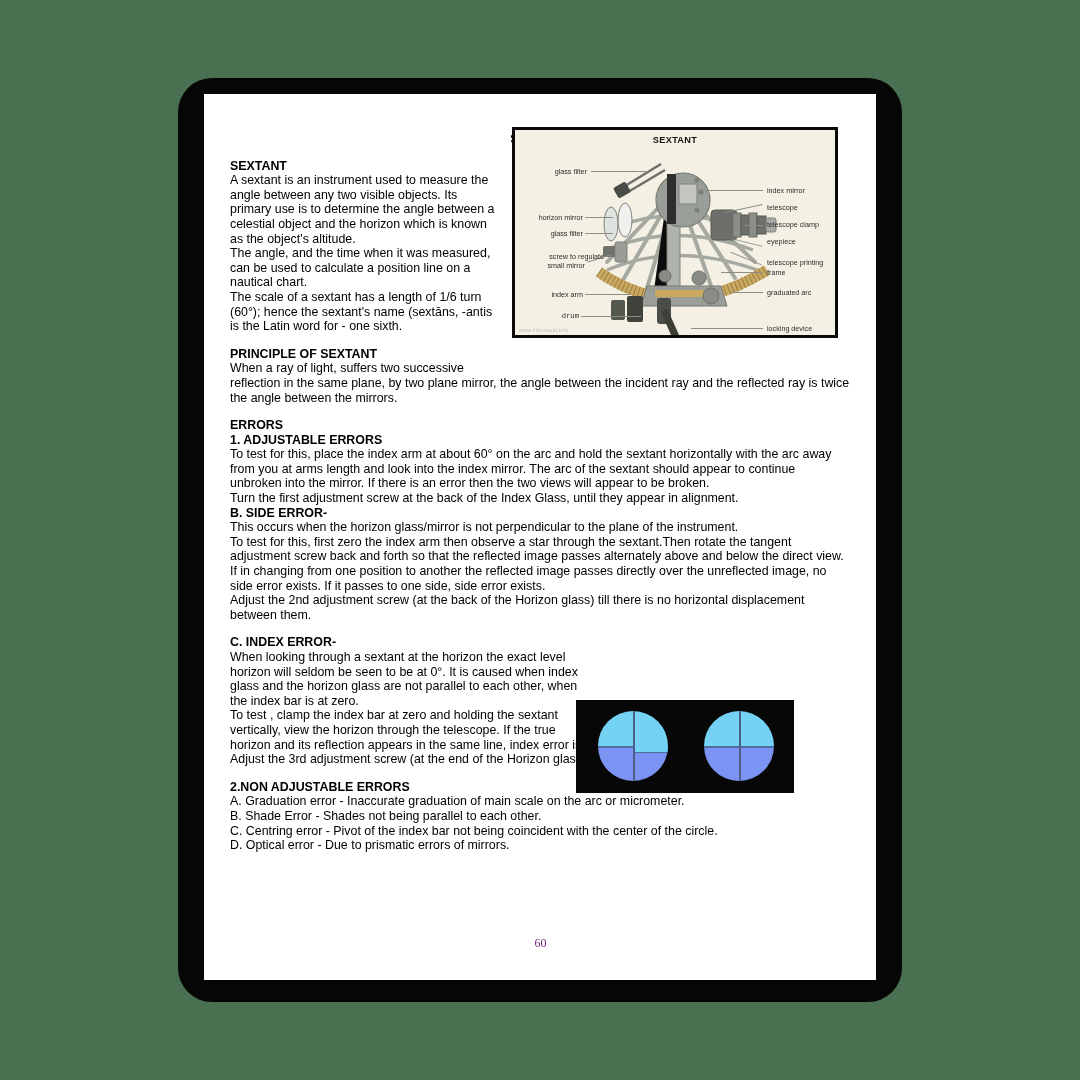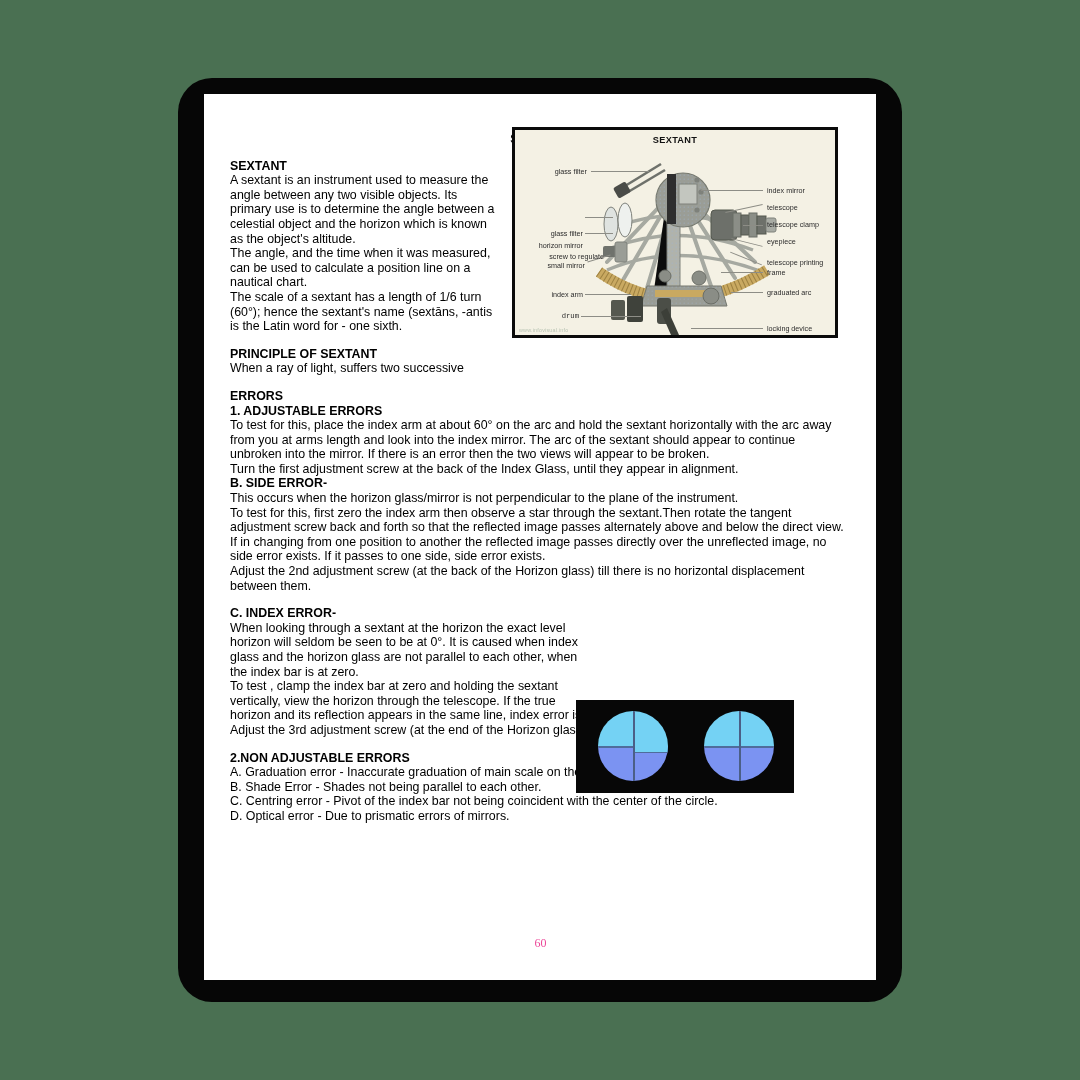--- a/index.html
+++ b/index.html
@@ -154,21 +154,21 @@
 
   
   .folio {
     position: absolute;
     left: 1px;
     right: 0;
     top: 842px;
     text-align: center;
     font-family: "Liberation Serif", serif;
     font-size: 12px;
-    color: #ec4899;
+    color: #701a75;
   }
 </style>
 </head>
 <body style="background: rgb(74, 112, 82);">
 
 <div id="frame"></div>
 
 <div id="page">
 
   <div class="doc">
@@ -180,20 +180,21 @@
       <div class="p">A sextant is an instrument used to measure the angle between any two visible objects. Its primary use is to determine the angle between a celestial object and the horizon which is known as the object's altitude.</div>
       <div class="p">The angle, and the time when it was measured, can be used to calculate a position line on a nautical chart.</div>
       <div class="p">The scale of a sextant has a length of 1/6 turn (60°); hence the sextant's name (sextāns, -antis is the Latin word for - one sixth.</div>
     </div>
 
     <div class="gap"></div>
 
     <div>
       <div class="h-bold">PRINCIPLE OF SEXTANT</div>
       <div class="p" style="width:272px">When a ray of light, suffers two successive</div>
+      <div class="p">reflection in the same plane, by two plane mirror, the angle between the incident ray and the reflected ray is twice the angle between the mirrors.</div>
     </div>
 
     <div class="gap"></div>
 
     <div>
       <div class="h-bold">ERRORS</div>
       <div class="h-bold">1. ADJUSTABLE ERRORS</div>
 
       <div class="p">To test for this, place the index arm at about 60° on the arc and hold the sextant horizontally with the arc away from you at arms length and look into the index mirror. The arc of the sextant should appear to continue unbroken into the mirror. If there is an error then the two views will appear to be broken.</div>
       <div class="p">Turn the first adjustment screw at the back of the Index Glass, until they appear in alignment.</div>
@@ -313,21 +314,21 @@
       <div class="lead" style="left:186px; top:60px;  width:62px;"></div>
       <div class="lead" style="left:210px; top:78px;  width:38px; transform:rotate(-12deg);"></div>
       <div class="lead" style="left:228px; top:95px;  width:20px;"></div>
       <div class="lead" style="left:216px; top:112px; width:32px; transform:rotate(14deg);"></div>
       <div class="lead" style="left:214px; top:128px; width:34px; transform:rotate(22deg);"></div>
       <div class="lead" style="left:206px; top:142px; width:42px;"></div>
       <div class="lead" style="left:216px; top:162px; width:32px;"></div>
       <div class="lead" style="left:176px; top:198px; width:72px;"></div>
 
       <div class="lbl r" style="left:10px;  top:37px;  width:62px;">glass filter</div>
-      <div class="lbl r" style="left:2px;   top:83px;  width:66px;margin-top:28px;">horizon mirror</div>
+      <div class="lbl r" style="left:2px;   top:83px;  width:66px;">horizon mirror</div>
       <div class="lbl r" style="left:2px;   top:99px;  width:66px;">glass filter</div>
       <div class="lbl r" style="left:0px;   top:122px; width:89px;">screw to regulate</div>
       <div class="lbl r" style="left:0px;   top:131px; width:70px;">small mirror</div>
       <div class="lbl r" style="left:8px;   top:160px; width:60px;">index arm</div>
       <div class="lbl r" style="left:14px;  top:182px; width:50px;font-family:Liberation Mono, monospace;">drum</div>
 
       <div class="lbl" style="left:252px; top:56px;">index mirror</div>
       <div class="lbl" style="left:252px; top:73px;">telescope</div>
       <div class="lbl" style="left:252px; top:90px;">telescope clamp</div>
       <div class="lbl" style="left:252px; top:107px;">eyepiece</div>

